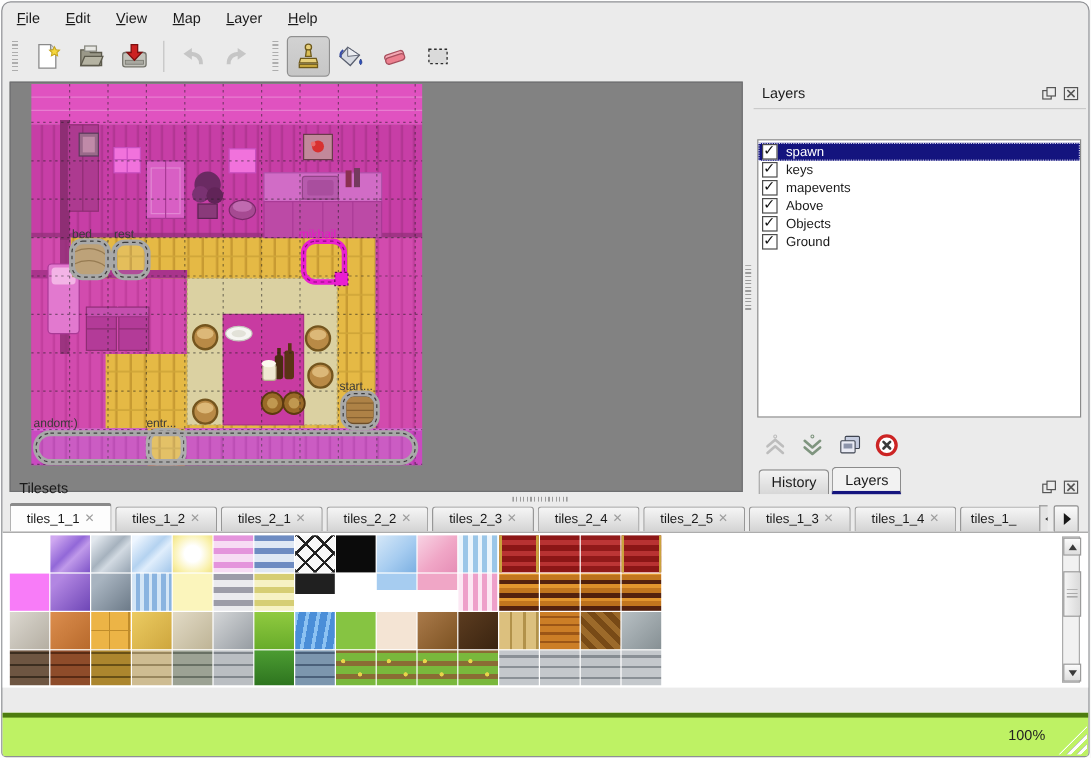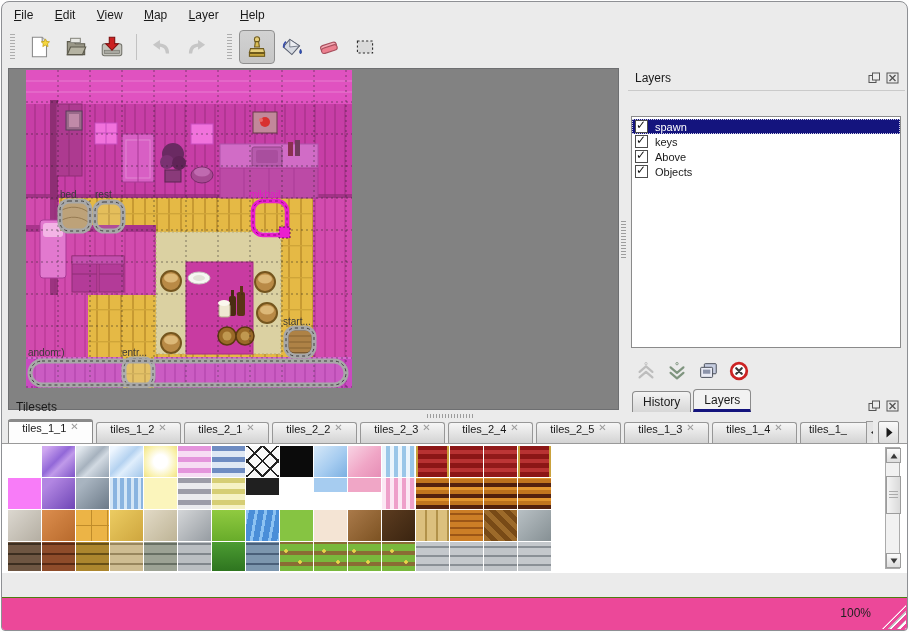--- a/index.html
+++ b/index.html
@@ -59,21 +59,21 @@
   .hsplitter{position:absolute;left:0;top:410px;right:0;height:8px;}
   .hsplitter .grip{position:absolute;left:425px;top:2px;width:46px;height:4px;
     background:repeating-linear-gradient(90deg,#9c9c9c 0 1px,transparent 1px 3px);}
 
   
   .tilesets-panel{position:absolute;left:0;top:393px;right:0;height:178px;}
   .ts-title{position:absolute;left:14px;top:5px;}
   .ts-btns{position:absolute;right:8px;top:5px;display:flex;gap:5px;}
   .ts-tabbar{position:absolute;left:6px;top:24px;right:34px;height:24px;display:flex;align-items:flex-end;overflow:hidden;}
   .ts-tab{flex:none;width:85px;box-sizing:border-box;height:21px;margin-right:3px;border:1px solid #979797;border-bottom:none;
-    border-radius:3px 3px 0 0;background:linear-gradient(#f6f6f6,#d3d3d3);display:flex;align-items:flex-start;justify-content:center;
+    border-radius:3px 3px 0 0;background:linear-gradient(#f6f6f6,#d3d3d3);display:flex;align-items:center;justify-content:center;
     font-size:11px;gap:4px;}
   .ts-tab.active{height:24px;background:#fdfdfd;border-top:3px solid #14147e;border-color:#8a8a8a;}
   .ts-tab.truncated{width:66px;margin-right:0;border-right:none;border-radius:3px 0 0 0;justify-content:flex-start;padding-left:8px;overflow:hidden;white-space:nowrap;}
   .tab-close{color:#9b9b9b;font-weight:bold;font-size:10px;line-height:1;}
   .tab-close::before{content:"✕";}
   .scroll-left{flex:none;width:13px;height:21px;display:flex;align-items:center;justify-content:center;border:1px solid #979797;border-bottom:none;background:#e4e4e4;}
   .scroll-right-btn{position:absolute;right:8px;top:26px;width:19px;height:21px;border:1px solid #8f8f8f;border-radius:2px;
     background:linear-gradient(#fafafa,#dcdcdc);display:flex;align-items:center;justify-content:center;}
   .ts-content{position:absolute;left:0;top:48px;right:0;bottom:0;background:#fff;border-top:1px solid #9a9a9a;}
   .tileset-grid{position:absolute;left:6px;top:2px;width:545px;height:125px;overflow:hidden;
@@ -83,21 +83,21 @@
   .sb-btn{position:absolute;left:0;width:13px;height:13px;background:linear-gradient(#fbfbfb,#dedede);border:1px solid #9c9c9c;
     display:flex;align-items:center;justify-content:center;}
   .sb-up{top:0;}
   .sb-down{bottom:0;}
   .sb-thumb{position:absolute;left:0px;top:28px;width:13px;height:36px;background:linear-gradient(90deg,#f4f4f4,#dadada);
     border:1px solid #9c9c9c;}
   .sb-thumb::after{content:"";position:absolute;left:2px;right:2px;top:14px;height:7px;
     background:repeating-linear-gradient(180deg,#aaa 0 1px,transparent 1px 3px);}
 
   
-  .statusbar{position:absolute;left:0;bottom:0;right:0;height:32px;background:#ec4899;border-top:1px solid #4d7c0f;}
+  .statusbar{position:absolute;left:0;bottom:0;right:0;height:32px;background:#bef264;border-top:4px solid #4d7c0f;}
   .zoom-text{position:absolute;right:36px;top:8px;font-size:12px;color:#222;}
   .resize-grip{position:absolute;right:1px;bottom:1px;width:24px;height:24px;
     background:repeating-linear-gradient(135deg,transparent 0 3px,#c0c0c0 3px 4px,#fdfdfd 4px 6px);
     clip-path:polygon(100% 0,100% 100%,0 100%);}
 
   svg text{font-family:"Liberation Sans","DejaVu Sans",sans-serif;}
 </style>
 </head>
 <body>
 
@@ -352,25 +352,33 @@
       <div class="layer-row selected">
         <span class="checkbox"></span>
         <span>spawn</span>
       </div>
       <div class="layer-row">
         <span class="checkbox"></span>
         <span>keys</span>
       </div>
       <div class="layer-row">
         <span class="checkbox"></span>
+        <span>mapevents</span>
+      </div>
+      <div class="layer-row">
+        <span class="checkbox"></span>
         <span>Above</span>
       </div>
       <div class="layer-row">
         <span class="checkbox"></span>
         <span>Objects</span>
+      </div>
+      <div class="layer-row">
+        <span class="checkbox"></span>
+        <span>Ground</span>
       </div>
     </div>
 
     <div class="layer-toolbar">
       <div class="lt-btn">
         <svg width="22" height="22" viewBox="0 0 24 24">
           <circle cx="12" cy="4" r="1.3" fill="none" stroke="#bdbdbd"></circle>
           <path d="M5 13l7-6 7 6M5 19l7-6 7 6" fill="none" stroke="#bdbdbd" stroke-width="2.4" stroke-linecap="round" stroke-linejoin="round"></path>
         </svg>
       </div>

